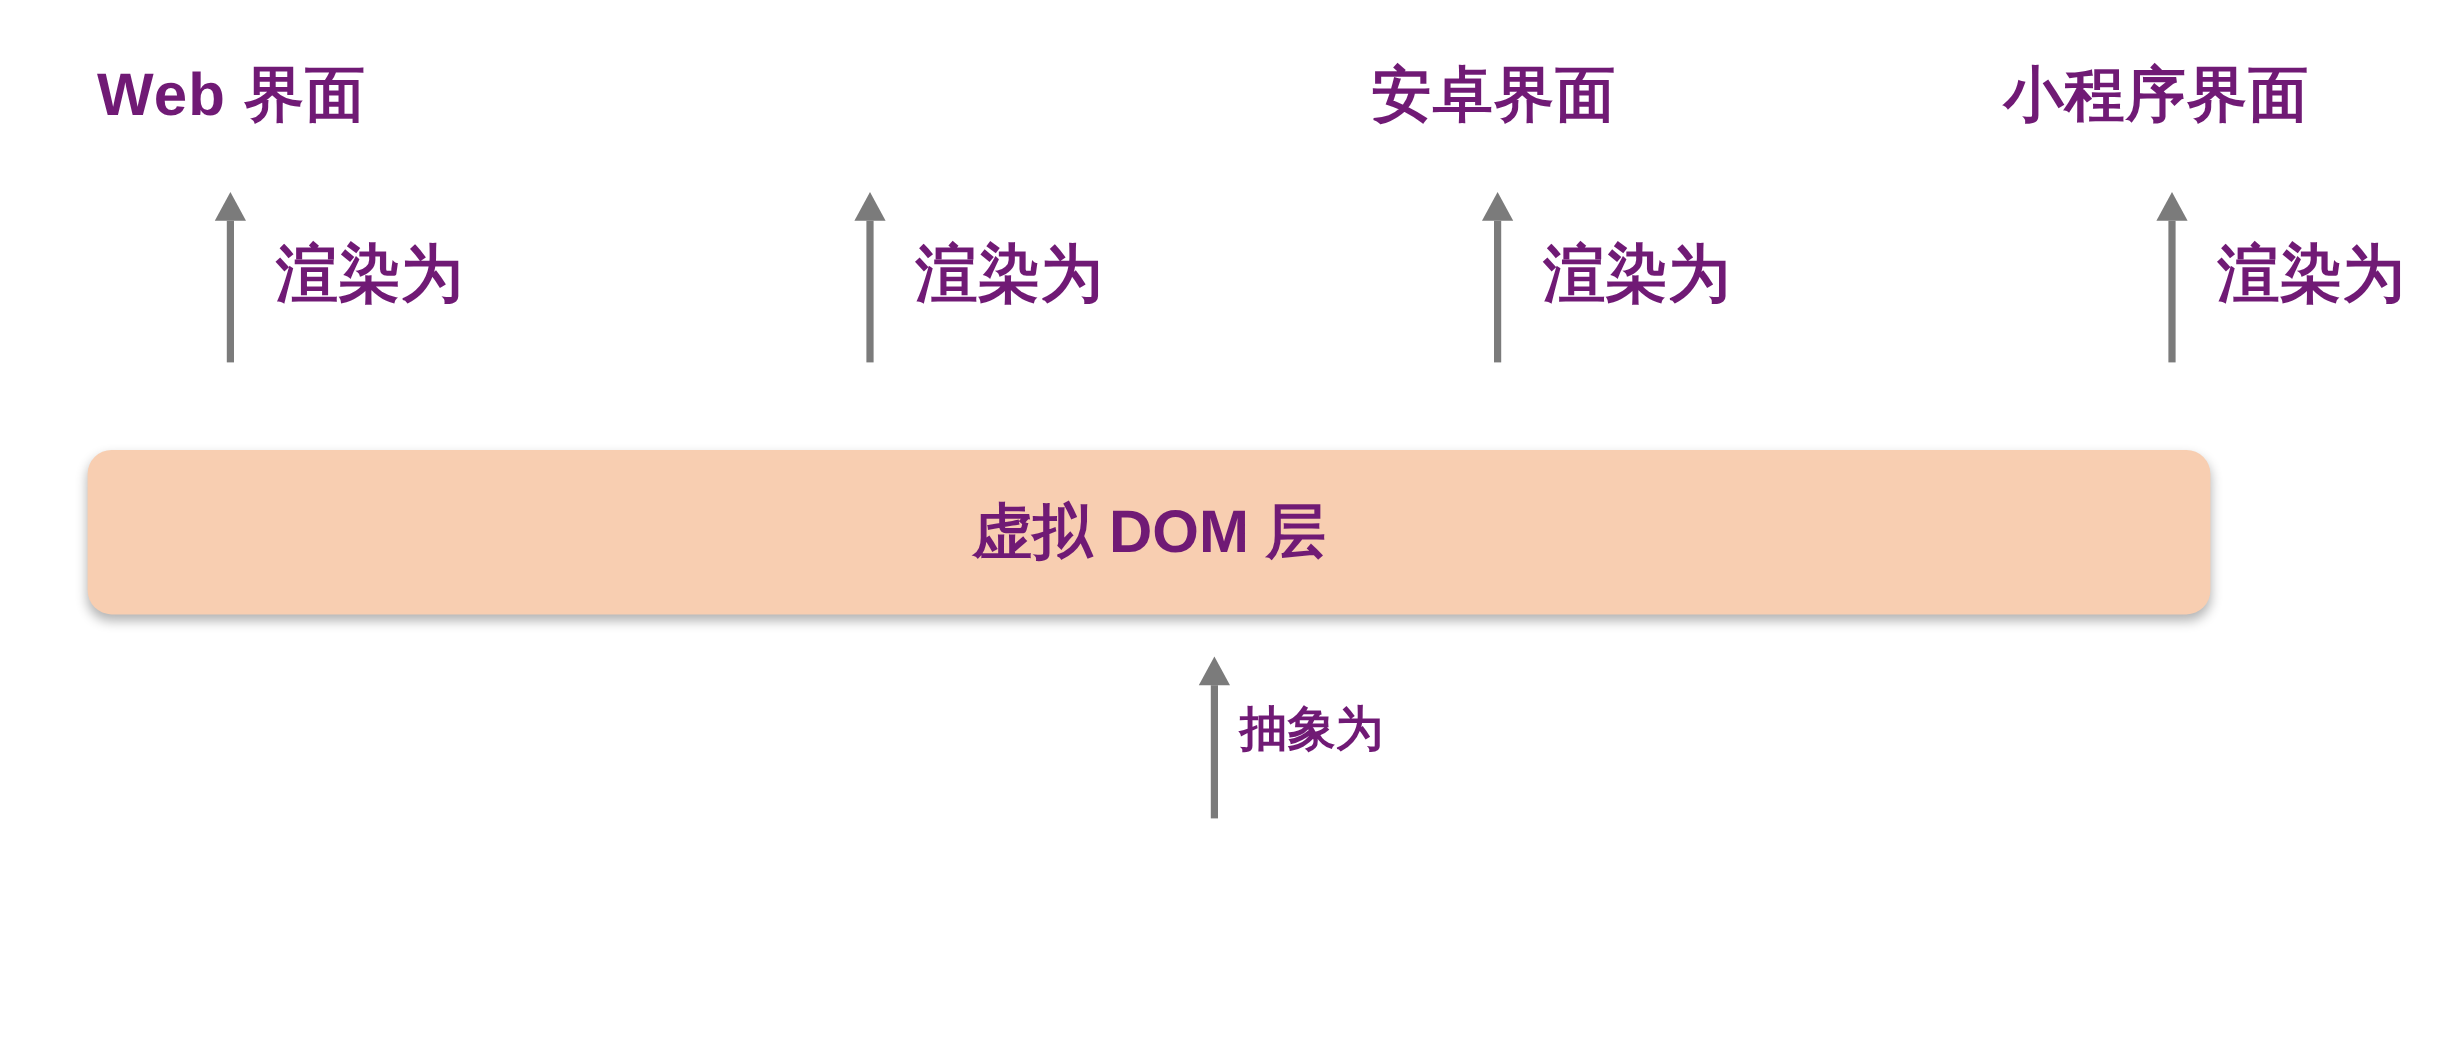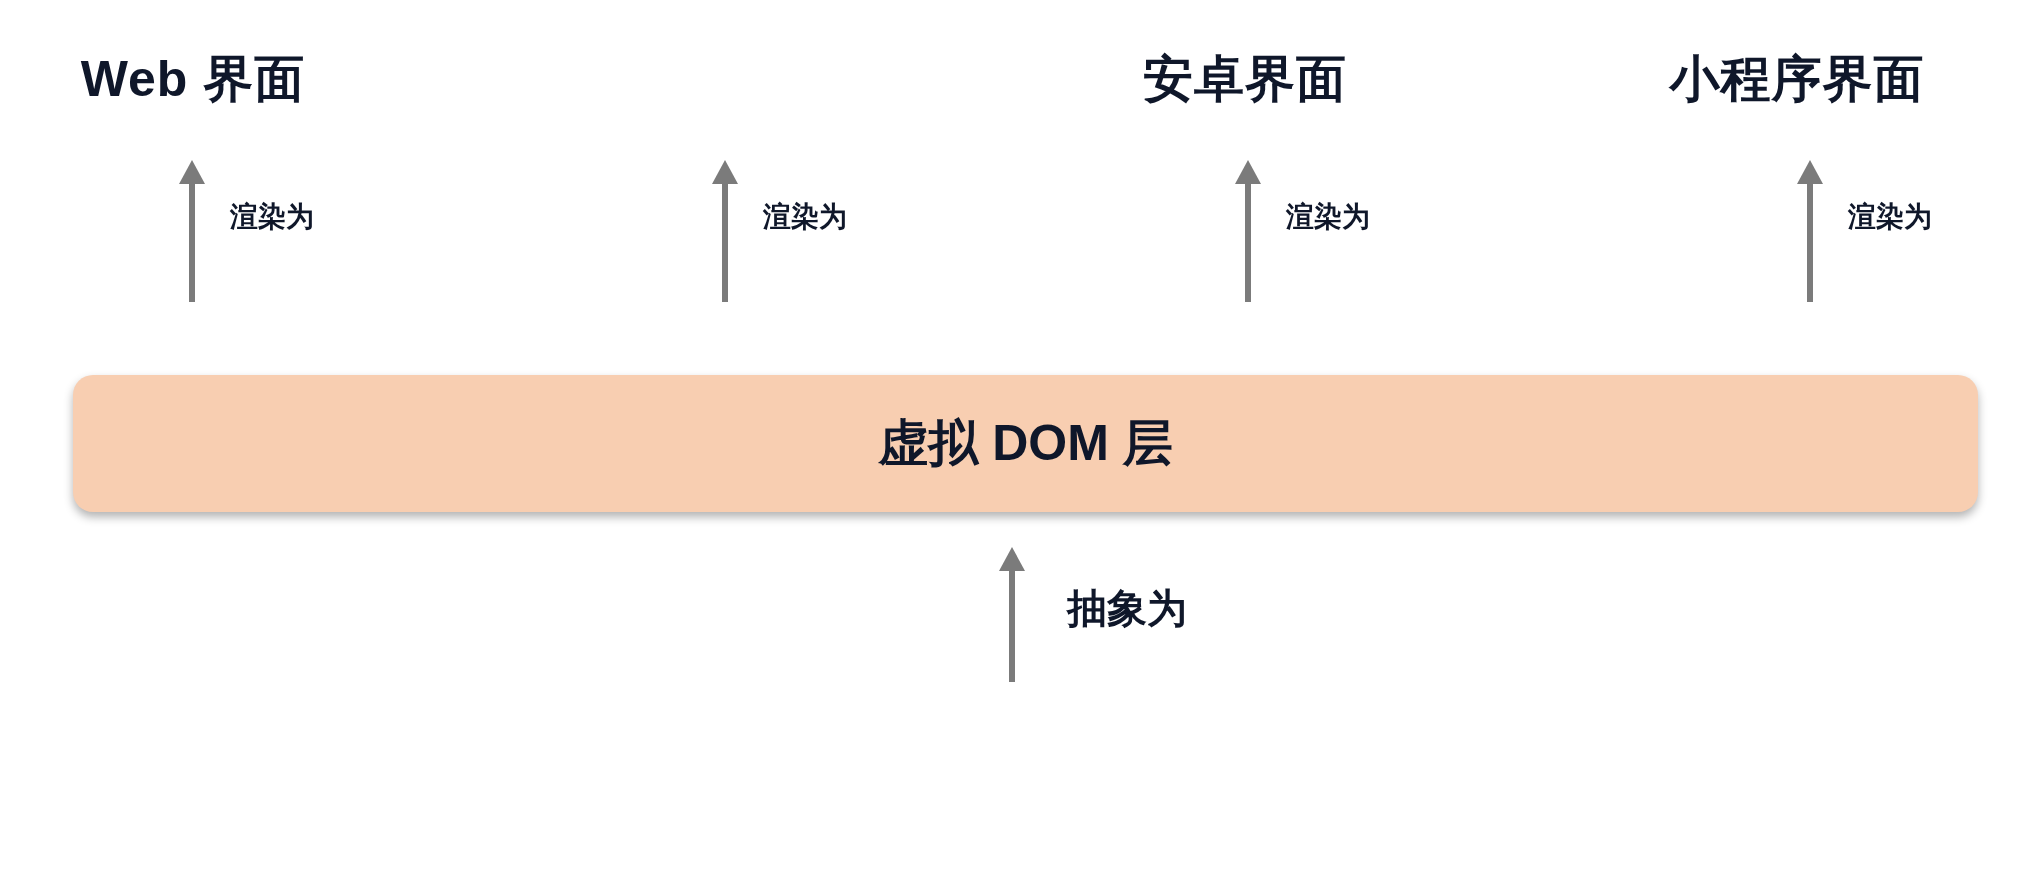--- a/index.html
+++ b/index.html
@@ -3,21 +3,21 @@
 <meta charset="utf-8">
 <style>
   html, body { margin: 0; padding: 0; background: #ffffff; }
   .canvas {
     position: relative;
     width: 2035px;
     height: 872px;
     background: #ffffff;
     overflow: hidden;
     font-family: "Liberation Sans", "DejaVu Sans", sans-serif;
-    color: #0f172a;
+    color: #701a75;
   }
 
   
   .platform-header {
     position: absolute;
     top: 46px;
     width: 520px;
     text-align: center;
     font-size: 50px;
     font-weight: bold;
@@ -49,28 +49,28 @@
   .render-arrow { top: 160px; height: 142px; }
   .abstract-arrow { top: 547px; height: 135px; }
 
   
   .arrow-label {
     position: absolute;
     font-weight: bold;
     white-space: nowrap;
     line-height: 1;
   }
-  .render-label { top: 203px; font-size: 28px; }
+  .render-label { top: 203px; font-size: 52px; }
   .abstract-label { top: 588px; font-size: 40px; }
 
   
   .layer-box {
     position: absolute;
     left: 73px;
-    width: 1905px;
+    width: 1769px;
     height: 137px;
     border-radius: 20px;
     display: flex;
     align-items: center;
     justify-content: center;
     font-weight: bold;
     box-shadow: 0 5px 10px rgba(0, 0, 0, 0.30);
     white-space: nowrap;
   }
   .vdom-box {
@@ -116,16 +116,16 @@
   <div class="arrow-label render-label" style="left:1848px">渲染为</div>
 
   <div class="layer-box vdom-box">
     <span>虚拟 DOM 层</span>
   </div>
 
   <div class="arrow-up abstract-arrow" style="left:1012px">
     <div class="arrow-head"></div>
     <div class="arrow-shaft"></div>
   </div>
-  <div class="arrow-label abstract-label" style="left:1067px">抽象为</div>
+  <div class="arrow-label abstract-label" style="left:1033px">抽象为</div>
 
 
 </div>
 
 </body></html>

